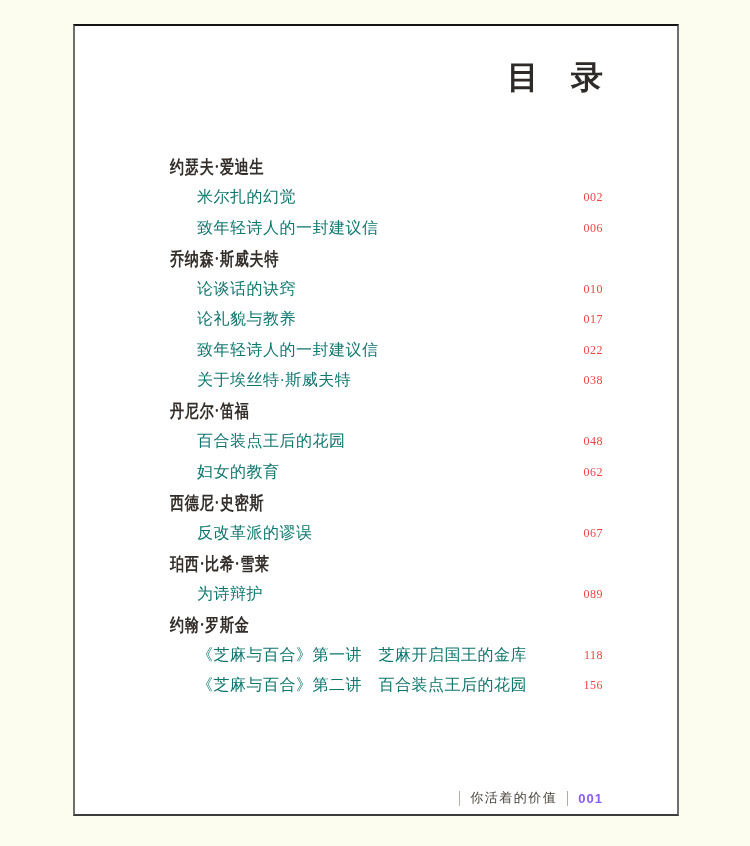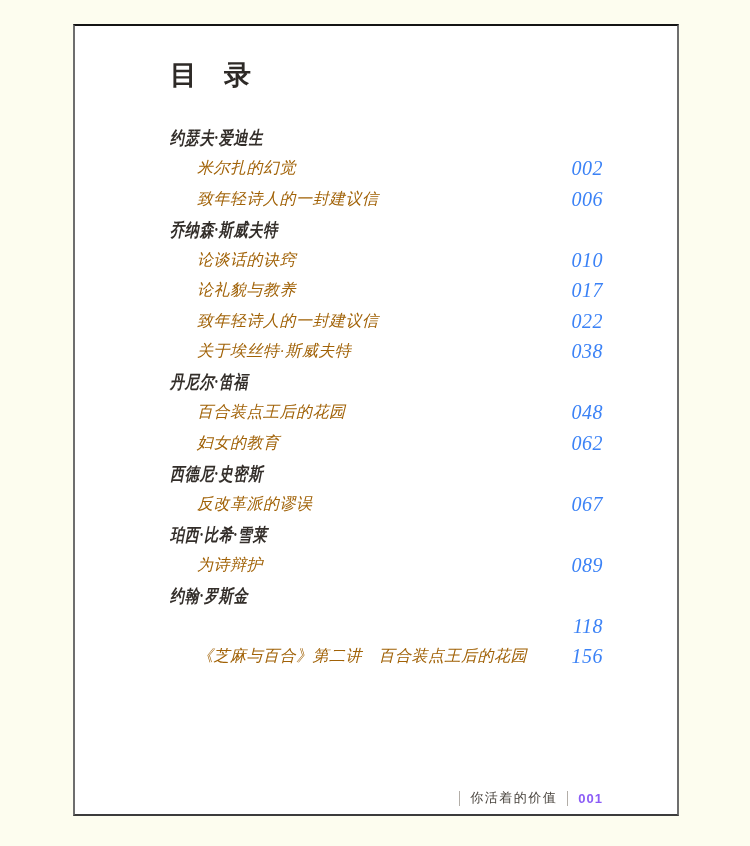--- a/index.html
+++ b/index.html
@@ -22,57 +22,56 @@
   .page-inner{
     position:relative;
     height:100%;
     box-sizing:border-box;
     padding:0 74px 0 95px;
   }
   .toc-title{
     margin-top:37px;
     height:28px;
     line-height:28px;
-    text-align:left;
-    font-family:Liberation Mono, monospace;
-    font-size:27px;
+    text-align:right;
+    font-family:Liberation Serif, serif;
+    font-size:32px;
     font-weight:700;
     color:#2E2A27;
   }
   .toc-list{
-    margin-top:32px;
-    font-style:italic;
+    margin-top:61px;
   }
   .toc-row{
     height:30.5px;
     display:flex;
     align-items:center;
   }
   .author{
     font-family:"Liberation Serif","DejaVu Serif",serif;
     font-size:18px;
     font-weight:700;
     color:#332E2A;
     letter-spacing:1px;
     transform:scaleX(0.78);
     transform-origin:0 50%;
     white-space:nowrap;
   }
   .entry-title{
     margin-left:27px;
     font-size:16px;
-    color:#a16207;
+    color:#0f766e;
     letter-spacing:0.5px;
     white-space:nowrap;
   }
   .spacer{flex:1;}
   .page-num{
     font-family:"Liberation Serif","DejaVu Serif",serif;
-    font-size:20px;
-    color:#3b82f6;
+    font-size:12px;
+    color:#ef4444;
     letter-spacing:0.5px;
   }
   .footer{
     position:absolute;
     right:74px;
     bottom:45px;
     height:16px;
     display:flex;
     align-items:center;
     gap:10px;
@@ -166,20 +165,21 @@
         </div>
         <div class="toc-row">
           <span class="entry-title">为诗辩护</span>
           <span class="spacer"></span>
           <span class="page-num">089</span>
         </div>
         <div class="toc-row">
           <span class="author">约翰·罗斯金</span>
         </div>
         <div class="toc-row">
+          <span class="entry-title">《芝麻与百合》第一讲　芝麻开启国王的金库</span>
           <span class="spacer"></span>
           <span class="page-num">118</span>
         </div>
         <div class="toc-row">
           <span class="entry-title">《芝麻与百合》第二讲　百合装点王后的花园</span>
           <span class="spacer"></span>
           <span class="page-num">156</span>
         </div>
       </div>
 

